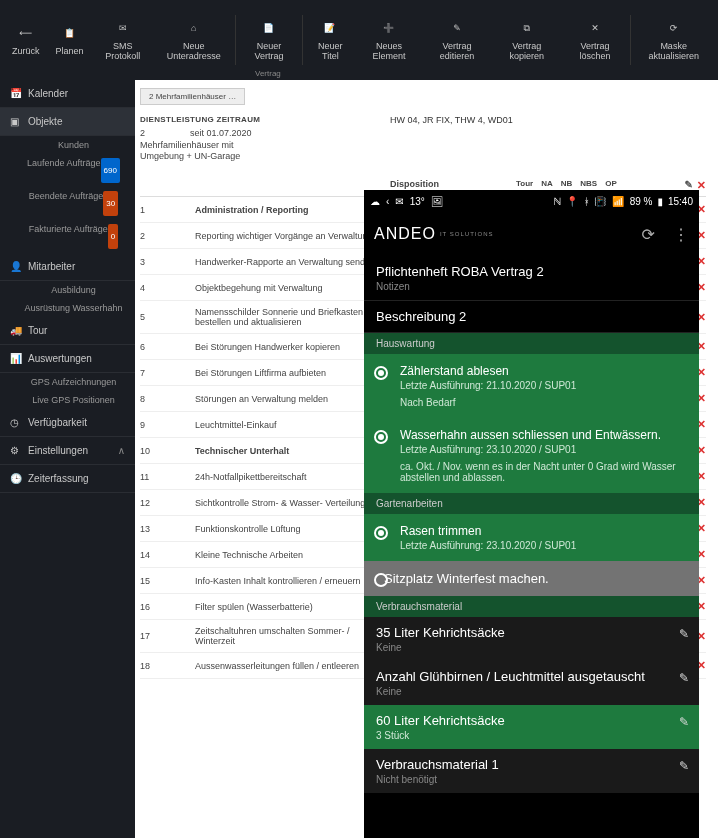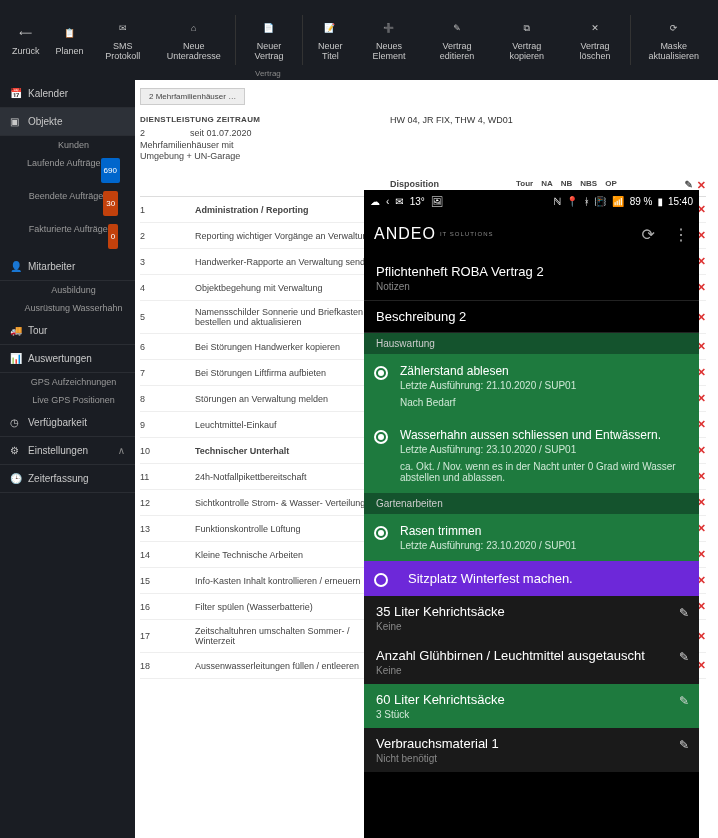--- a/index.html
+++ b/index.html
@@ -57,21 +57,21 @@
 .m-row{padding:8px 12px;border-bottom:1px solid #222;position:relative}
 .m-title{font-size:13px}
 .m-sub{font-size:10px;color:#888;margin-top:2px}
 .m-sec{background:#14532d;padding:5px 12px;font-size:10px;color:#ccc}
 .m-green{background:#1e7a3e;padding:10px 12px 10px 36px;position:relative}
 .m-green .m-title{font-size:12px}
 .m-green .m-sub{color:#cfe8d6;font-size:10px}
 .m-green .m-note{color:#cfe8d6;font-size:10px;margin-top:6px}
 .m-radio{position:absolute;left:10px;top:12px;width:14px;height:14px;border:2px solid #fff;border-radius:50%}
 .m-radio.on::after{content:"";position:absolute;left:2px;top:2px;width:6px;height:6px;background:#fff;border-radius:50%}
-.m-black{background:#6d28d9;padding:10px 12px 10px 44px;position:relative}
+.m-black{background:#737373;padding:10px 12px 10px 20px;position:relative}
 .m-pencil{position:absolute;right:10px;top:10px;color:#ddd;font-size:12px}
 .m-item{background:#1a1a1a;padding:8px 12px;position:relative}
 .m-item.green{background:#1e7a3e}
 .m-item .m-sub{color:#888}
 .m-item.green .m-sub{color:#cfe8d6}
 </style>
 </head>
 <body>
 
 <div class="toolbar">
@@ -456,20 +456,21 @@
   <div class="m-sec">Gartenarbeiten</div>
   <div class="m-green">
     <div class="m-radio on"></div>
     <div class="m-title">Rasen trimmen</div>
     <div class="m-sub">Letzte Ausführung: 23.10.2020 / SUP01</div>
   </div>
   <div class="m-black">
     <div class="m-radio"></div>
     <div class="m-title">Sitzplatz Winterfest machen.</div>
   </div>
+  <div class="m-sec">Verbrauchsmaterial</div>
   <div class="m-item">
     <div class="m-title">35 Liter Kehrichtsäcke</div>
     <div class="m-sub">Keine</div>
     <span class="m-pencil">✎</span>
   </div>
   <div class="m-item">
     <div class="m-title">Anzahl Glühbirnen / Leuchtmittel ausgetauscht</div>
     <div class="m-sub">Keine</div>
     <span class="m-pencil">✎</span>
   </div>

